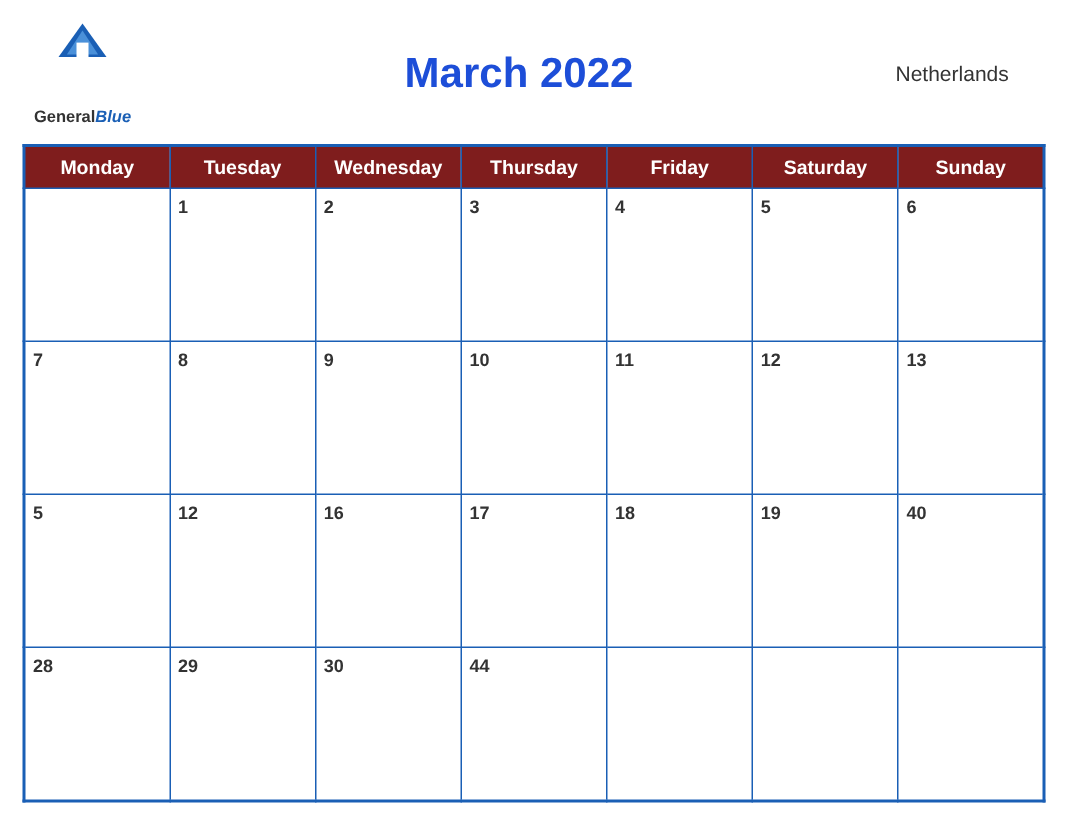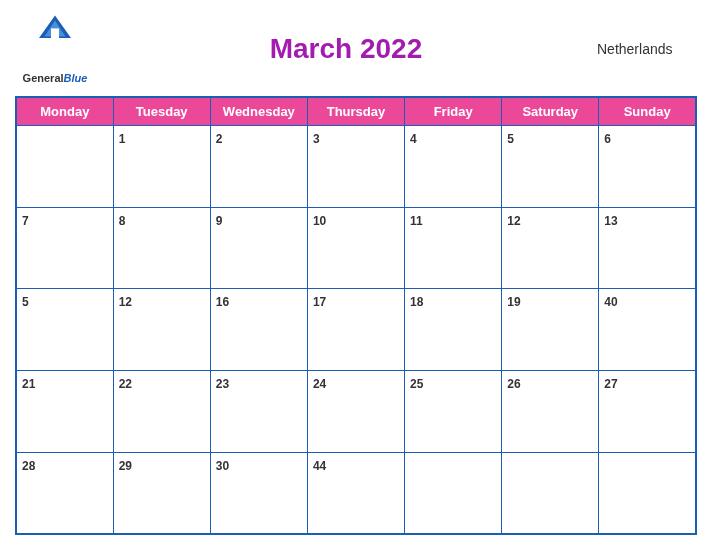--- a/index.html
+++ b/index.html
@@ -45,38 +45,38 @@
       font-weight: bold;
       font-style: italic;
     }
     .logo-icon {
       width: 40px;
       height: 28px;
       margin-bottom: 2px;
     }
     .calendar-title {
       font-size: 28px;
-      color: #a21caf;
+      color: #1d4ed8;
       font-weight: bold;
       text-align: center;
       flex: 1;
     }
     .calendar-country {
       font-size: 14px;
       color: #333;
       width: 100px;
     }
     .calendar-table {
       width: 100%;
       flex: 1;
       border-collapse: collapse;
       border: 2px solid #1a5fb5;
     }
     .calendar-table thead tr th {
-      background-color: #ec4899;
+      background-color: #7f1d1d;
       color: #fff;
       text-align: center;
       font-size: 13px;
       font-weight: bold;
       padding: 6px 2px;
       border: 1px solid #1a5fb5;
     }
     .calendar-table tbody tr td {
       border: 1px solid #1a5fb5;
       vertical-align: top;
@@ -151,29 +151,20 @@
         <tr>
           <td><span class="day-number">5</span></td>
           <td><span class="day-number">12</span></td>
           <td><span class="day-number">16</span></td>
           <td><span class="day-number">17</span></td>
           <td><span class="day-number">18</span></td>
           <td><span class="day-number">19</span></td>
           <td><span class="day-number">40</span></td>
         </tr>
         <tr>
-          <td><span class="day-number">21</span></td>
-          <td><span class="day-number">22</span></td>
-          <td><span class="day-number">23</span></td>
-          <td><span class="day-number">24</span></td>
-          <td><span class="day-number">25</span></td>
-          <td><span class="day-number">26</span></td>
-          <td><span class="day-number">27</span></td>
-        </tr>
-        <tr>
           <td><span class="day-number">28</span></td>
           <td><span class="day-number">29</span></td>
           <td><span class="day-number">30</span></td>
           <td><span class="day-number">44</span></td>
           <td class="empty"></td>
           <td class="empty"></td>
           <td class="empty"></td>
         </tr>
       </tbody>
   </table>

